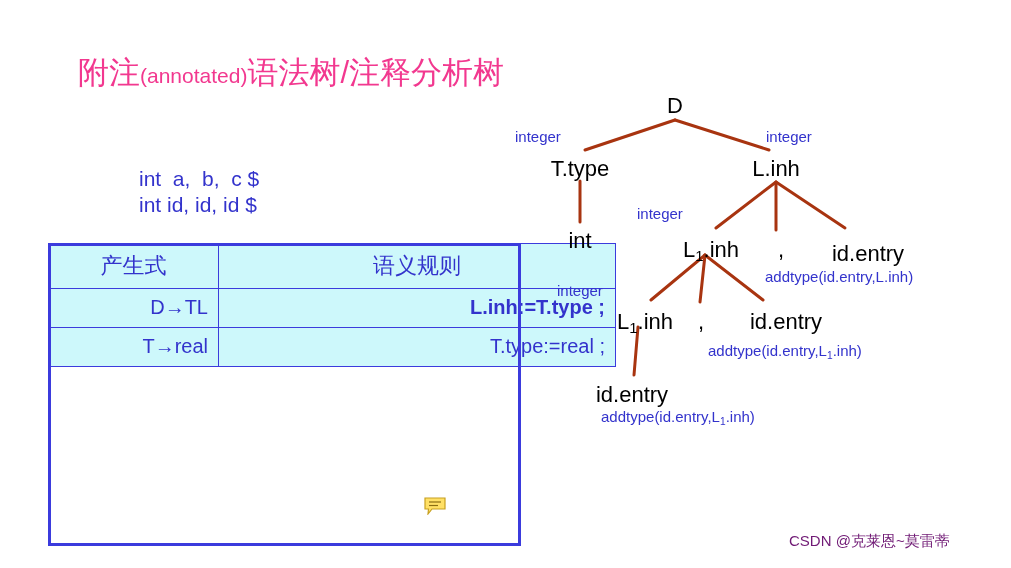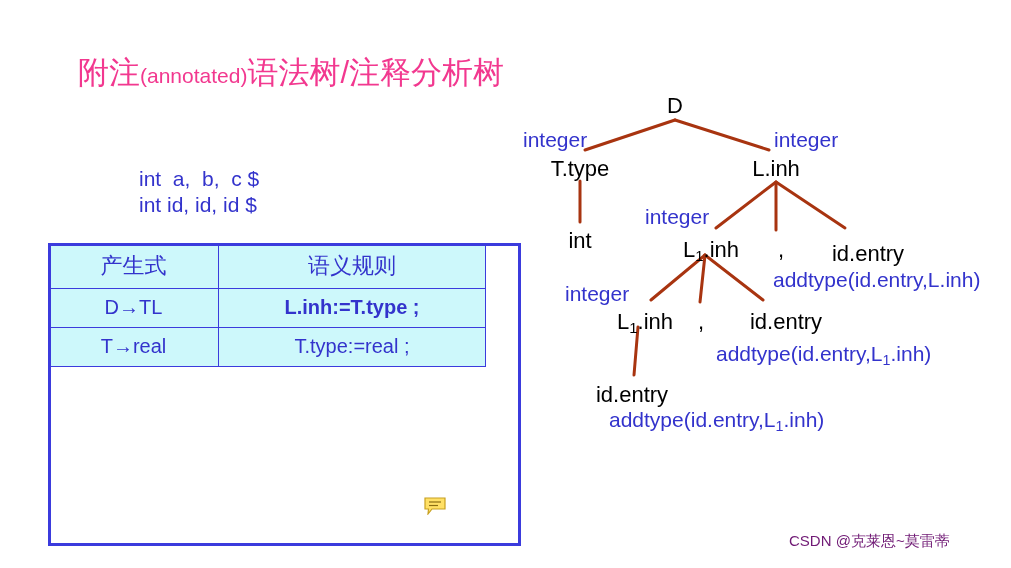--- a/index.html
+++ b/index.html
@@ -39,33 +39,33 @@
     font-size: 21px;
     line-height: 26px;
     white-space: pre;
   }
 
   
   #rules-table {
     position: absolute;
     left: 48px;
     top: 243px;
-    width: 438px;
+    width: 568px;
     border-collapse: collapse;
     background: #fdba74;
     table-layout: fixed;
   }
   #rules-table td, #rules-table th {
     border: 1px solid #3b3bdd;
     color: #3333cc;
     font-size: 20px;
     font-weight: normal;
     padding: 5px 10px 6px 10px;
     background: #cdf8fb;
-    text-align: center;
+    text-align: right;
     vertical-align: middle;
     line-height: 27px;
   }
   #rules-table .col-prod { width: 149px; }
   #rules-table thead td {
     text-align: center;
     font-size: 22px;
     padding-top: 8px;
     padding-bottom: 9px;
   }
@@ -116,24 +116,23 @@
     position: absolute;
     color: #000000;
     font-size: 22px;
     white-space: nowrap;
     transform: translateX(-50%);
     pointer-events: auto;
   }
   .ann {
     position: absolute;
     color: #3333cc;
-    font-size: 21px;
+    font-size: 15px;
     white-space: nowrap;
     pointer-events: auto;
-    margin-left: 8px;
   }
 
   
   #watermark {
     position: absolute;
     left: 789px;
     top: 532px;
     color: #701a75;
     font-size: 15px;
     white-space: nowrap;

